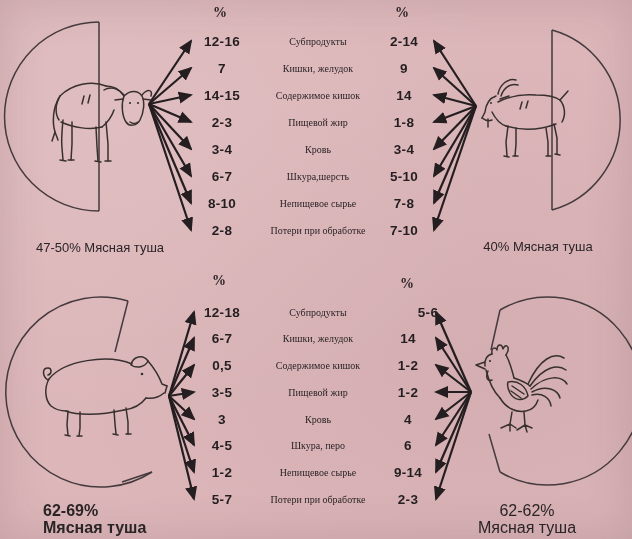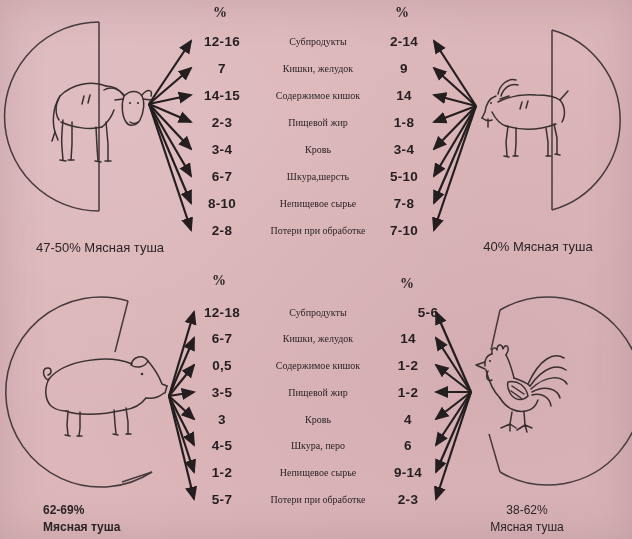--- a/index.html
+++ b/index.html
@@ -10,21 +10,21 @@
       radial-gradient(ellipse at 78% 68%, rgba(110,75,85,0.08), transparent 60%),
       #dcb6b9;
     box-shadow: inset 0 0 45px rgba(95,60,70,0.18);
     font-family:"Liberation Sans", sans-serif;
   }
   .abs{position:absolute;transform:translate(-50%,-50%);white-space:nowrap;}
   .pct{font-family:"Liberation Serif", serif;font-weight:700;font-size:14px;color:#241e20;}
   .val{font-family:Liberation Sans, sans-serif;font-weight:700;font-size:13.5px;color:#241e20;letter-spacing:.3px;}
   .lbl{font-size:10px;color:#2b2426;font-family:Liberation Serif, serif;}
   .cap{font-size:13px;color:#2b2426;}
-  .capblock{position:absolute;font-size:12px;color:#2b2426;line-height:17px;}
+  .capblock{position:absolute;font-size:16px;color:#2b2426;line-height:17px;}
   .capblock.bold{font-weight:700;}
   .capblock.center{text-align:center;transform:translateX(-50%);}
   svg.overlay{position:absolute;left:0;top:0;pointer-events:none;}
   svg.animal{position:absolute;pointer-events:none;}
   .arc{stroke:#453a3d;stroke-width:1.5;fill:none;}
   .fan{stroke:#241e20;stroke-width:2.2;}
   .art{stroke:#38302f;stroke-width:1.5;fill:none;stroke-linecap:round;stroke-linejoin:round;}
   .dot{fill:#38302f;stroke:none;}
 </style>
 </head>
@@ -265,17 +265,17 @@
 
   <span class="abs cap" style="left:100px;top:247px">47-50% Мясная туша</span>
   <span class="abs cap" style="left:538px;top:246px">40% Мясная туша</span>
 
   <div class="capblock bold" style="left:43px;top:502px">
     <div>62-69%</div>
     <div>Мясная туша</div>
   </div>
 
   <div class="capblock center" style="left:527px;top:502px">
-    <div>38-62%</div>
+    <div>62-62%</div>
     <div>Мясная туша</div>
   </div>
 
 </div>
 
 </body></html>

